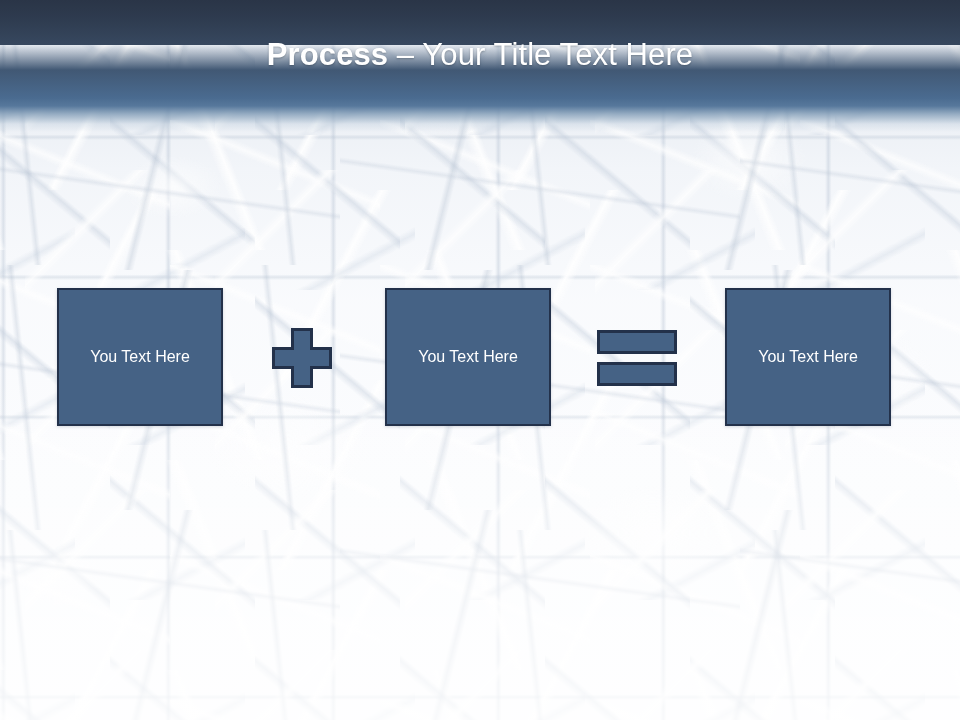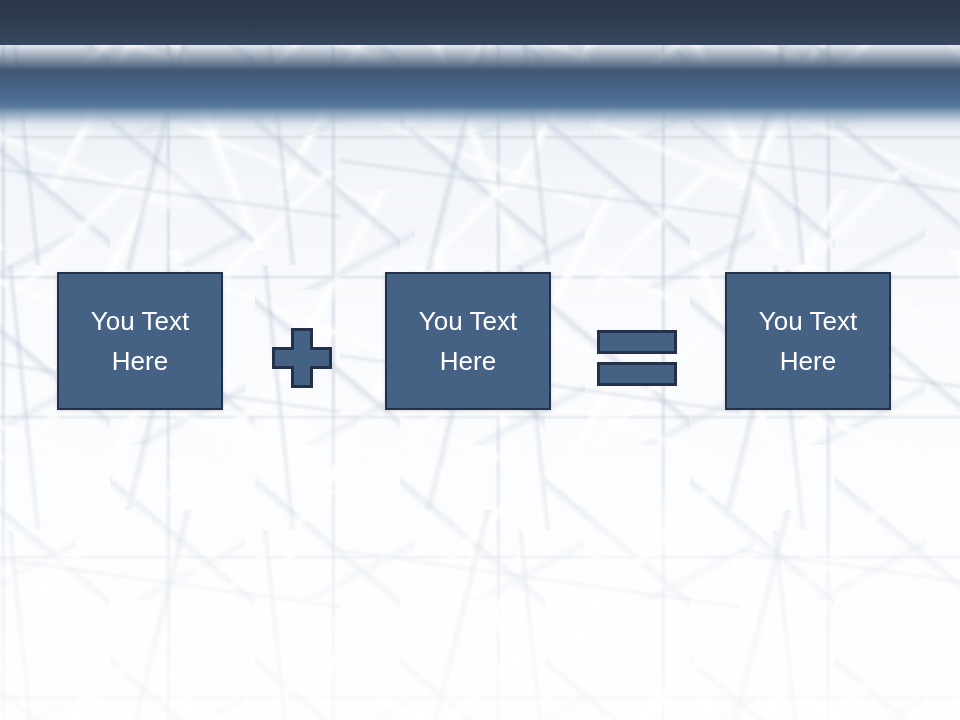--- a/index.html
+++ b/index.html
@@ -161,31 +161,31 @@
   .header-title .title-strong {
     font-weight: 700;
   }
   .header-title .title-rest {
     font-weight: 400;
   }
 
   
   .process-box {
     position: absolute;
-    top: 272px;
+    top: 288px;
     width: 166px;
     height: 138px;
     box-sizing: border-box;
     background: #456285;
     border: 2px solid #23314a;
     display: flex;
     align-items: center;
     justify-content: center;
     color: #ffffff;
-    font-size: 26px;
+    font-size: 16px;
     line-height: 40px;
     text-align: center;
     box-shadow: 0 1px 3px rgba(40,55,75,0.18);
   }
   .process-box .box-text {
     display: block;
     padding: 0 12px;
   }
   #box-1 { left: 57px; }
   #box-2 { left: 385px; }
@@ -217,20 +217,23 @@
   <div class="ice-bg">
     <div class="ice-wash"></div>
     <div class="ice-cubes"></div>
     <div class="ice-cubes-2"></div>
     <div class="ice-cubes-3"></div>
     <div class="ice-seams"></div>
     <div class="ice-fade-bottom"></div>
   </div>
 
   <div class="header-band"></div>
+  <div class="header-title">
+    <span class="title-strong">Process</span><span class="title-rest"> – Your Title Text Here</span>
+  </div>
 
   <div class="process-box" id="box-1">
     <span class="box-text">You Text Here</span>
   </div>
 
   <div class="op-plus">
     <svg width="60" height="60" viewBox="0 0 60 60" aria-hidden="true">
       <path d="M20.5 1.5 H39.5 V20.5 H58.5 V39.5 H39.5 V58.5 H20.5 V39.5 H1.5 V20.5 H20.5 Z" fill="#456285" stroke="#23314a" stroke-width="3" stroke-linejoin="miter"></path>
     </svg>
   </div>

